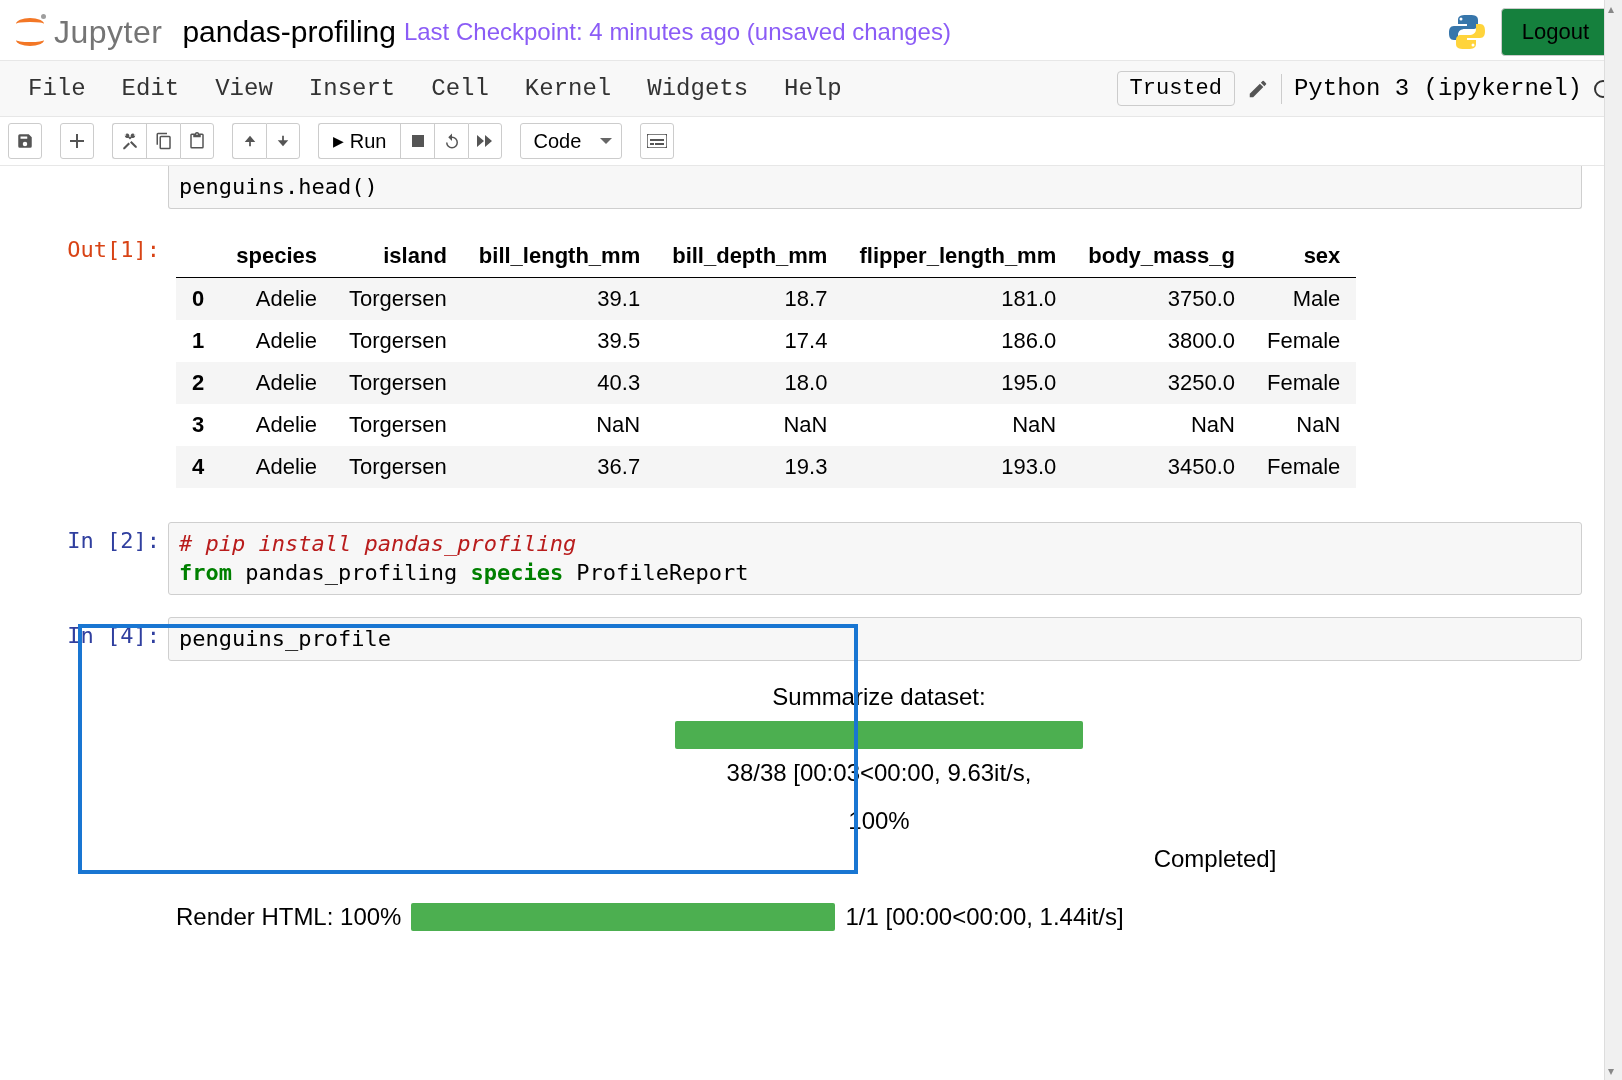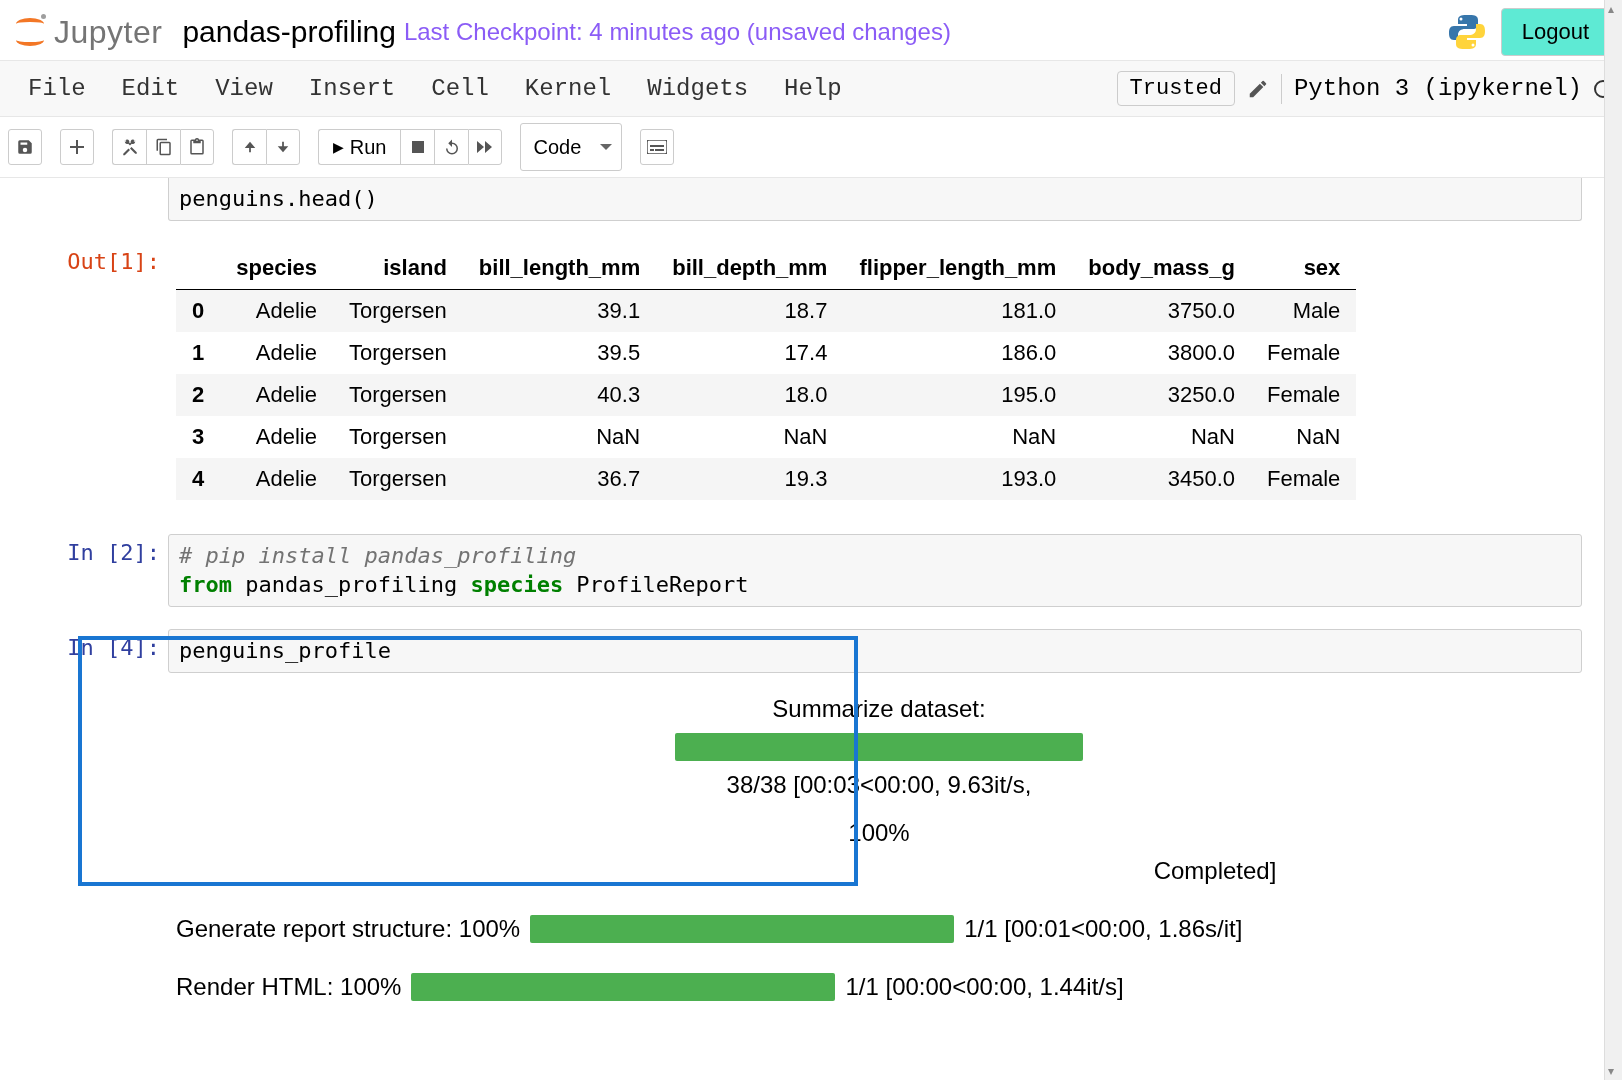--- a/index.html
+++ b/index.html
@@ -10,56 +10,56 @@
   .jupyter-logo { display: flex; align-items: center; font-size: 32px; font-weight: 400; color: #757575; letter-spacing: 0.5px; }
   .logo-mark { width: 36px; height: 36px; margin-right: 6px; position: relative; }
   .logo-mark::before, .logo-mark::after { content: ""; position: absolute; left: 4px; right: 4px; height: 8px; border-radius: 50%; }
   .logo-mark::before { top: 4px; border-top: 4px solid #f37726; }
   .logo-mark::after { bottom: 4px; border-bottom: 4px solid #f37726; }
   .logo-dot { position: absolute; width: 5px; height: 5px; border-radius: 50%; background: #9e9e9e; top: 0; right: 2px; }
   .notebook-name { font-size: 30px; font-weight: 500; margin-left: 20px; }
   .checkpoint { font-size: 24px; color: #8b5cf6; margin-left: 8px; }
   .header-right { margin-left: auto; display: flex; align-items: center; gap: 14px; }
   .python-icon { width: 40px; height: 40px; display:flex; align-items:center; justify-content:center; }
-  .logout-btn { border: 1px solid #ccc; border-radius: 4px; padding: 10px 20px; font-size: 22px; background:#5eead4; cursor:pointer; }
+  .logout-btn { border: 1px solid #ccc; border-radius: 4px; padding: 10px 20px; font-size: 22px; background:#15803d; cursor:pointer; }
   
   
   .menubar { display: flex; align-items: center; padding: 8px 10px; border-top: 1px solid #e7e7e7; border-bottom: 1px solid #e7e7e7; background: #f8f8f8; font-family: Liberation Mono, monospace; }
   .menu-item { font-size: 24px; padding: 6px 18px; color: #333; cursor: pointer; }
   .menubar-right { margin-left: auto; display: flex; align-items: center; gap: 12px; font-size: 22px; }
   .trusted-box { border: 1px solid #ccc; padding: 4px 12px; border-radius: 4px; background:#f8f8f8;}
   .pencil-icon { width:22px; height:22px; }
   .kernel-sep { border-left: 1px solid #ccc; height: 30px; }
   .kernel-name { font-size: 24px; }
   .kernel-circle { width: 18px; height: 18px; border: 2px solid #333; border-radius: 50%; }
   
   
   .toolbar { display: flex; align-items: center; padding: 6px 8px; border-bottom: 1px solid #e7e7e7; gap: 4px; }
   .tb-btn { border: 1px solid #ccc; border-radius: 3px; background: #fff; min-width: 34px; height: 36px; display:flex; align-items:center; justify-content:center; cursor:pointer; font-size:18px; }
   .tb-group { display:flex; gap:0; }
   .tb-group .tb-btn { border-radius: 0; border-right: none; }
   .tb-group .tb-btn:first-child { border-radius: 3px 0 0 3px; }
   .tb-group .tb-btn:last-child { border-radius: 0 3px 3px 0; border-right: 1px solid #ccc; }
   .run-btn { padding: 0 14px; font-size: 20px; gap:6px;}
   .run-btn span.tri { font-size: 14px; }
-  .cell-type-select { border:1px solid #ccc; border-radius:3px; height:48px; font-size:20px; padding: 0 40px 0 12px; appearance:none; background:#fff; position:relative;}
+  .cell-type-select { border:1px solid #ccc; border-radius:3px; height:36px; font-size:20px; padding: 0 40px 0 12px; appearance:none; background:#fff; position:relative;}
   .select-wrap { position:relative; }
   .select-wrap::after { content:""; position:absolute; right:10px; top:50%; width:0;height:0;border-left:6px solid transparent; border-right:6px solid transparent; border-top:6px solid #666; transform:translateY(-50%);}
   .tb-sep { width: 10px; }
   
   
   .notebook { padding: 0 0 30px 0; position:relative; }
   .cell { display:flex; }
   .prompt { width: 168px; text-align: right; padding: 6px 8px 0 0; font-family: "Menlo","Consolas","DejaVu Sans Mono",monospace; font-size: 22px; }
   .prompt.input { color: #303F9F; }
   .prompt.output { color: #D84315; }
   .code-input { flex: 1; border: 1px solid #cfcfcf; border-radius: 3px; background: #f7f7f7; padding: 6px 10px; font-family: "Menlo","Consolas","DejaVu Sans Mono",monospace; font-size: 22px; line-height: 1.35; margin-right: 40px; }
   .partial-code-top { border-top:none; border-radius:0 0 3px 3px; background:#f7f7f7;}
   .code-kw { color: #008000; font-weight: bold; }
-  .code-cm { color: #737373; font-style: italic; }
+  .code-cm { color: #b91c1c; font-style: italic; }
   
   .output-area { flex:1; padding: 4px 0 4px 8px; margin-right:40px; }
   
   
   table.df { border-collapse: collapse; font-size: 22px; }
   table.df th, table.df td { padding: 8px 16px; text-align: right; }
   table.df thead th { border-bottom: 1px solid #000; font-weight: bold; }
   table.df tbody th { font-weight: bold; text-align: right; }
   table.df tbody tr:nth-child(odd) { background: #f5f5f5; }
   
@@ -307,25 +307,20 @@
 
       <div class="prog-row" style="flex-direction:column;">
         <span>Summarize dataset:</span>
         <div class="prog-bar" style="width:408px;"></div>
         <span>38/38 [00:03&lt;00:00, 9.63it/s,</span>
         <div style="flex-basis:100%;height:0;"></div>
         <span>100%</span>
         <span style="margin-left:672px;">Completed]</span>
       </div>
 
-      <div class="prog-row" style="margin-top:30px;">
-        <span>Generate report structure: 100%</span>
-        <div class="prog-bar" style="width:424px;"></div>
-        <span>1/1 [00:01&lt;00:00, 1.86s/it]</span>
-      </div>
 
       <div class="prog-row" style="margin-top:30px;">
         <span>Render HTML: 100%</span>
         <div class="prog-bar" style="width:424px;"></div>
         <span>1/1 [00:00&lt;00:00, 1.44it/s]</span>
       </div>
 
     </div>
   </div>
 

